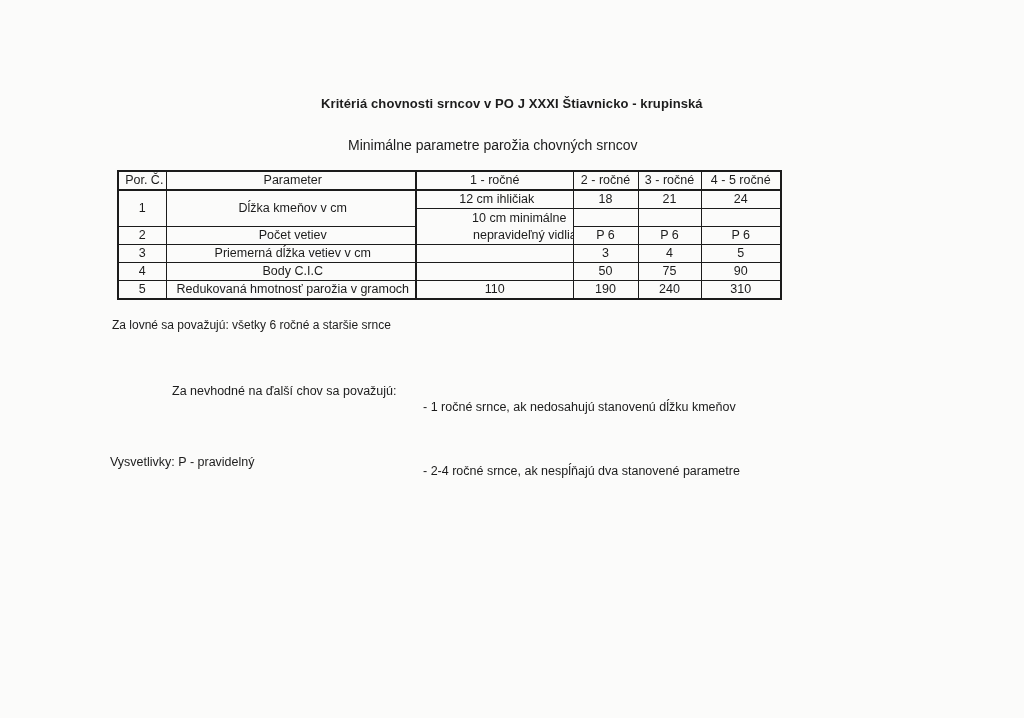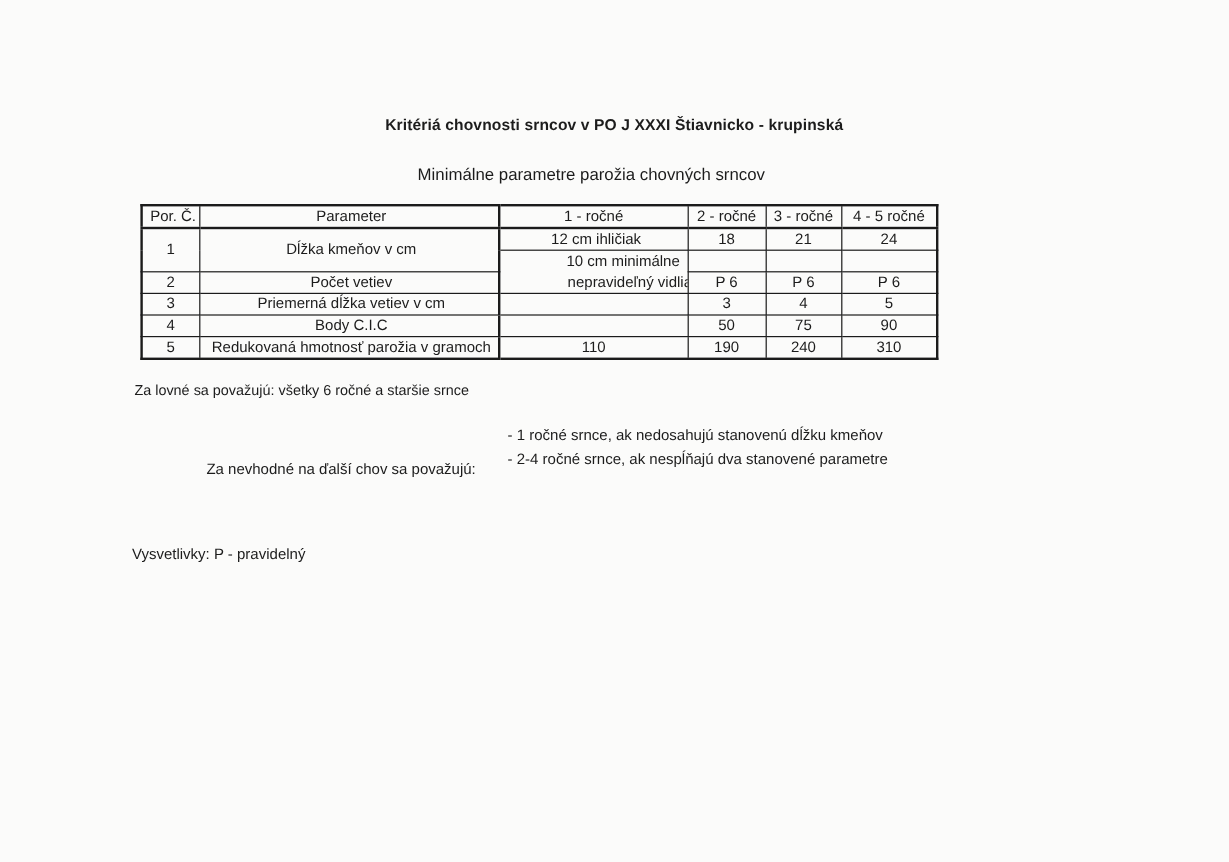--- a/index.html
+++ b/index.html
@@ -43,21 +43,21 @@
   }
   .note-nevhodne-label{
     position:absolute;left:172px;top:354px;
     font-size:12.5px;
     margin-top:30px;
   }
   .note-nevhodne-items{
     position:absolute;left:423px;top:353px;width:540px;
     font-size:12.5px;line-height:20px;
   }
-  .note-nevhodne-items .item{white-space:normal;}
+  .note-nevhodne-items .item{white-space:normal;margin-top:44px;}
   .note-vysvetlivky{
     position:absolute;left:110px;top:455px;
     font-size:12.5px;
     text-align:center;
   }
 </style>
 </head>
 <body>
 
 <div class="page-title">Kritériá chovnosti srncov v PO J XXXI Štiavnicko - krupinská</div>

